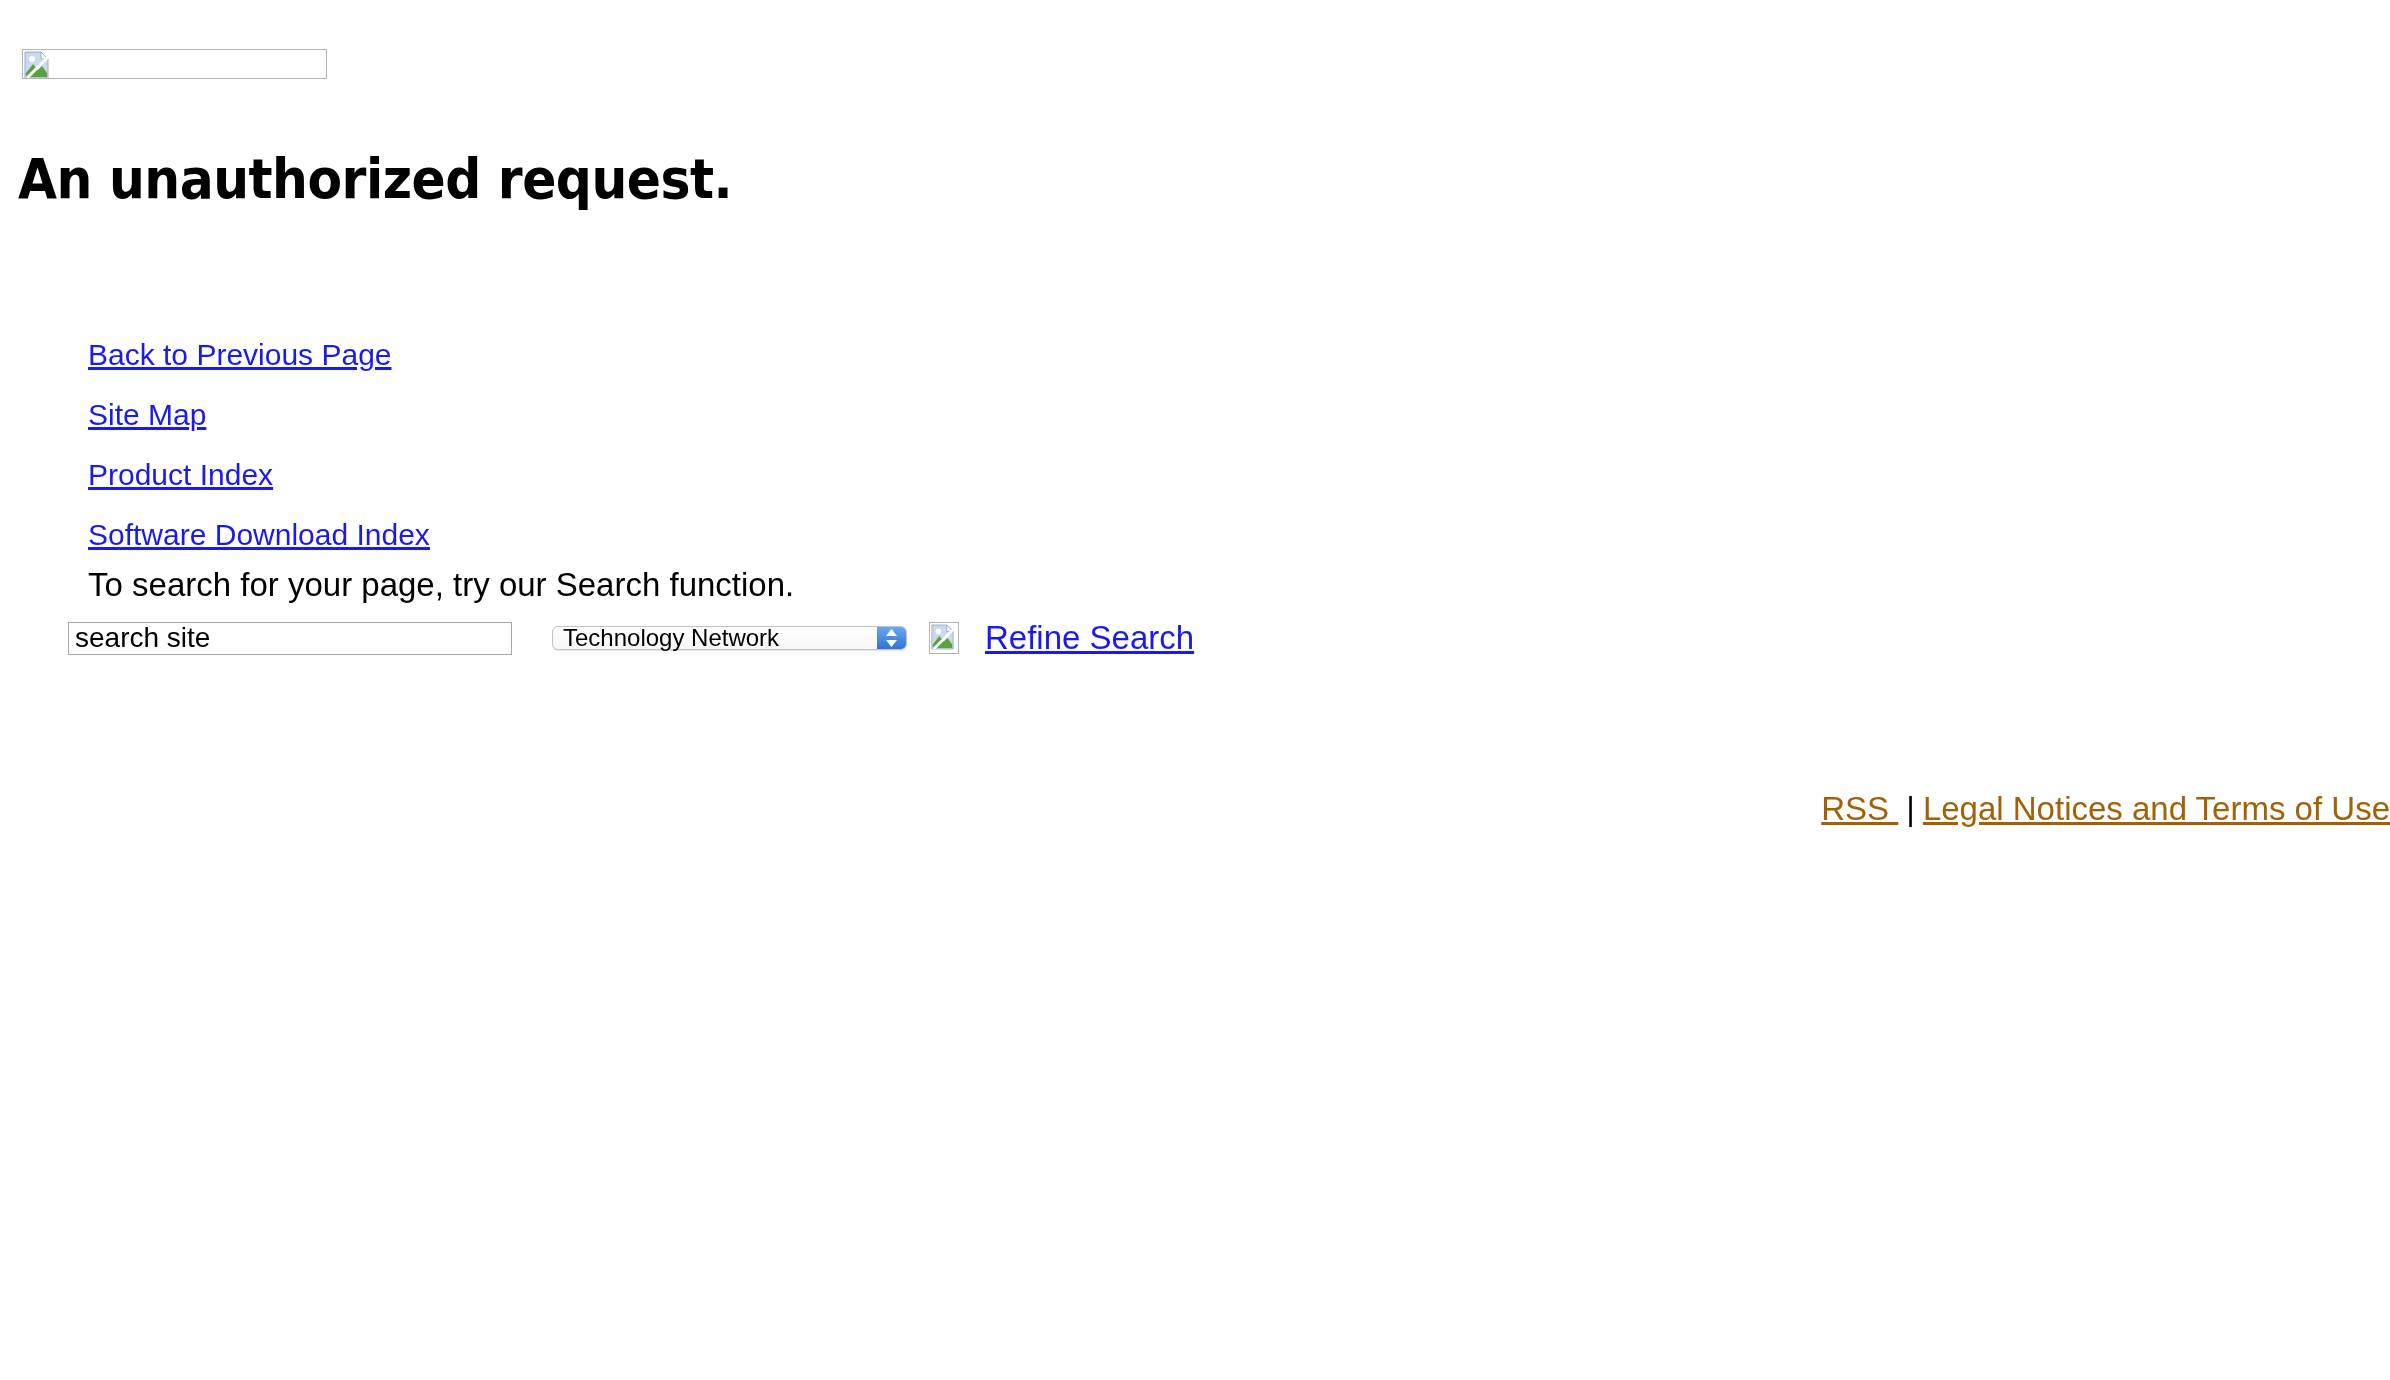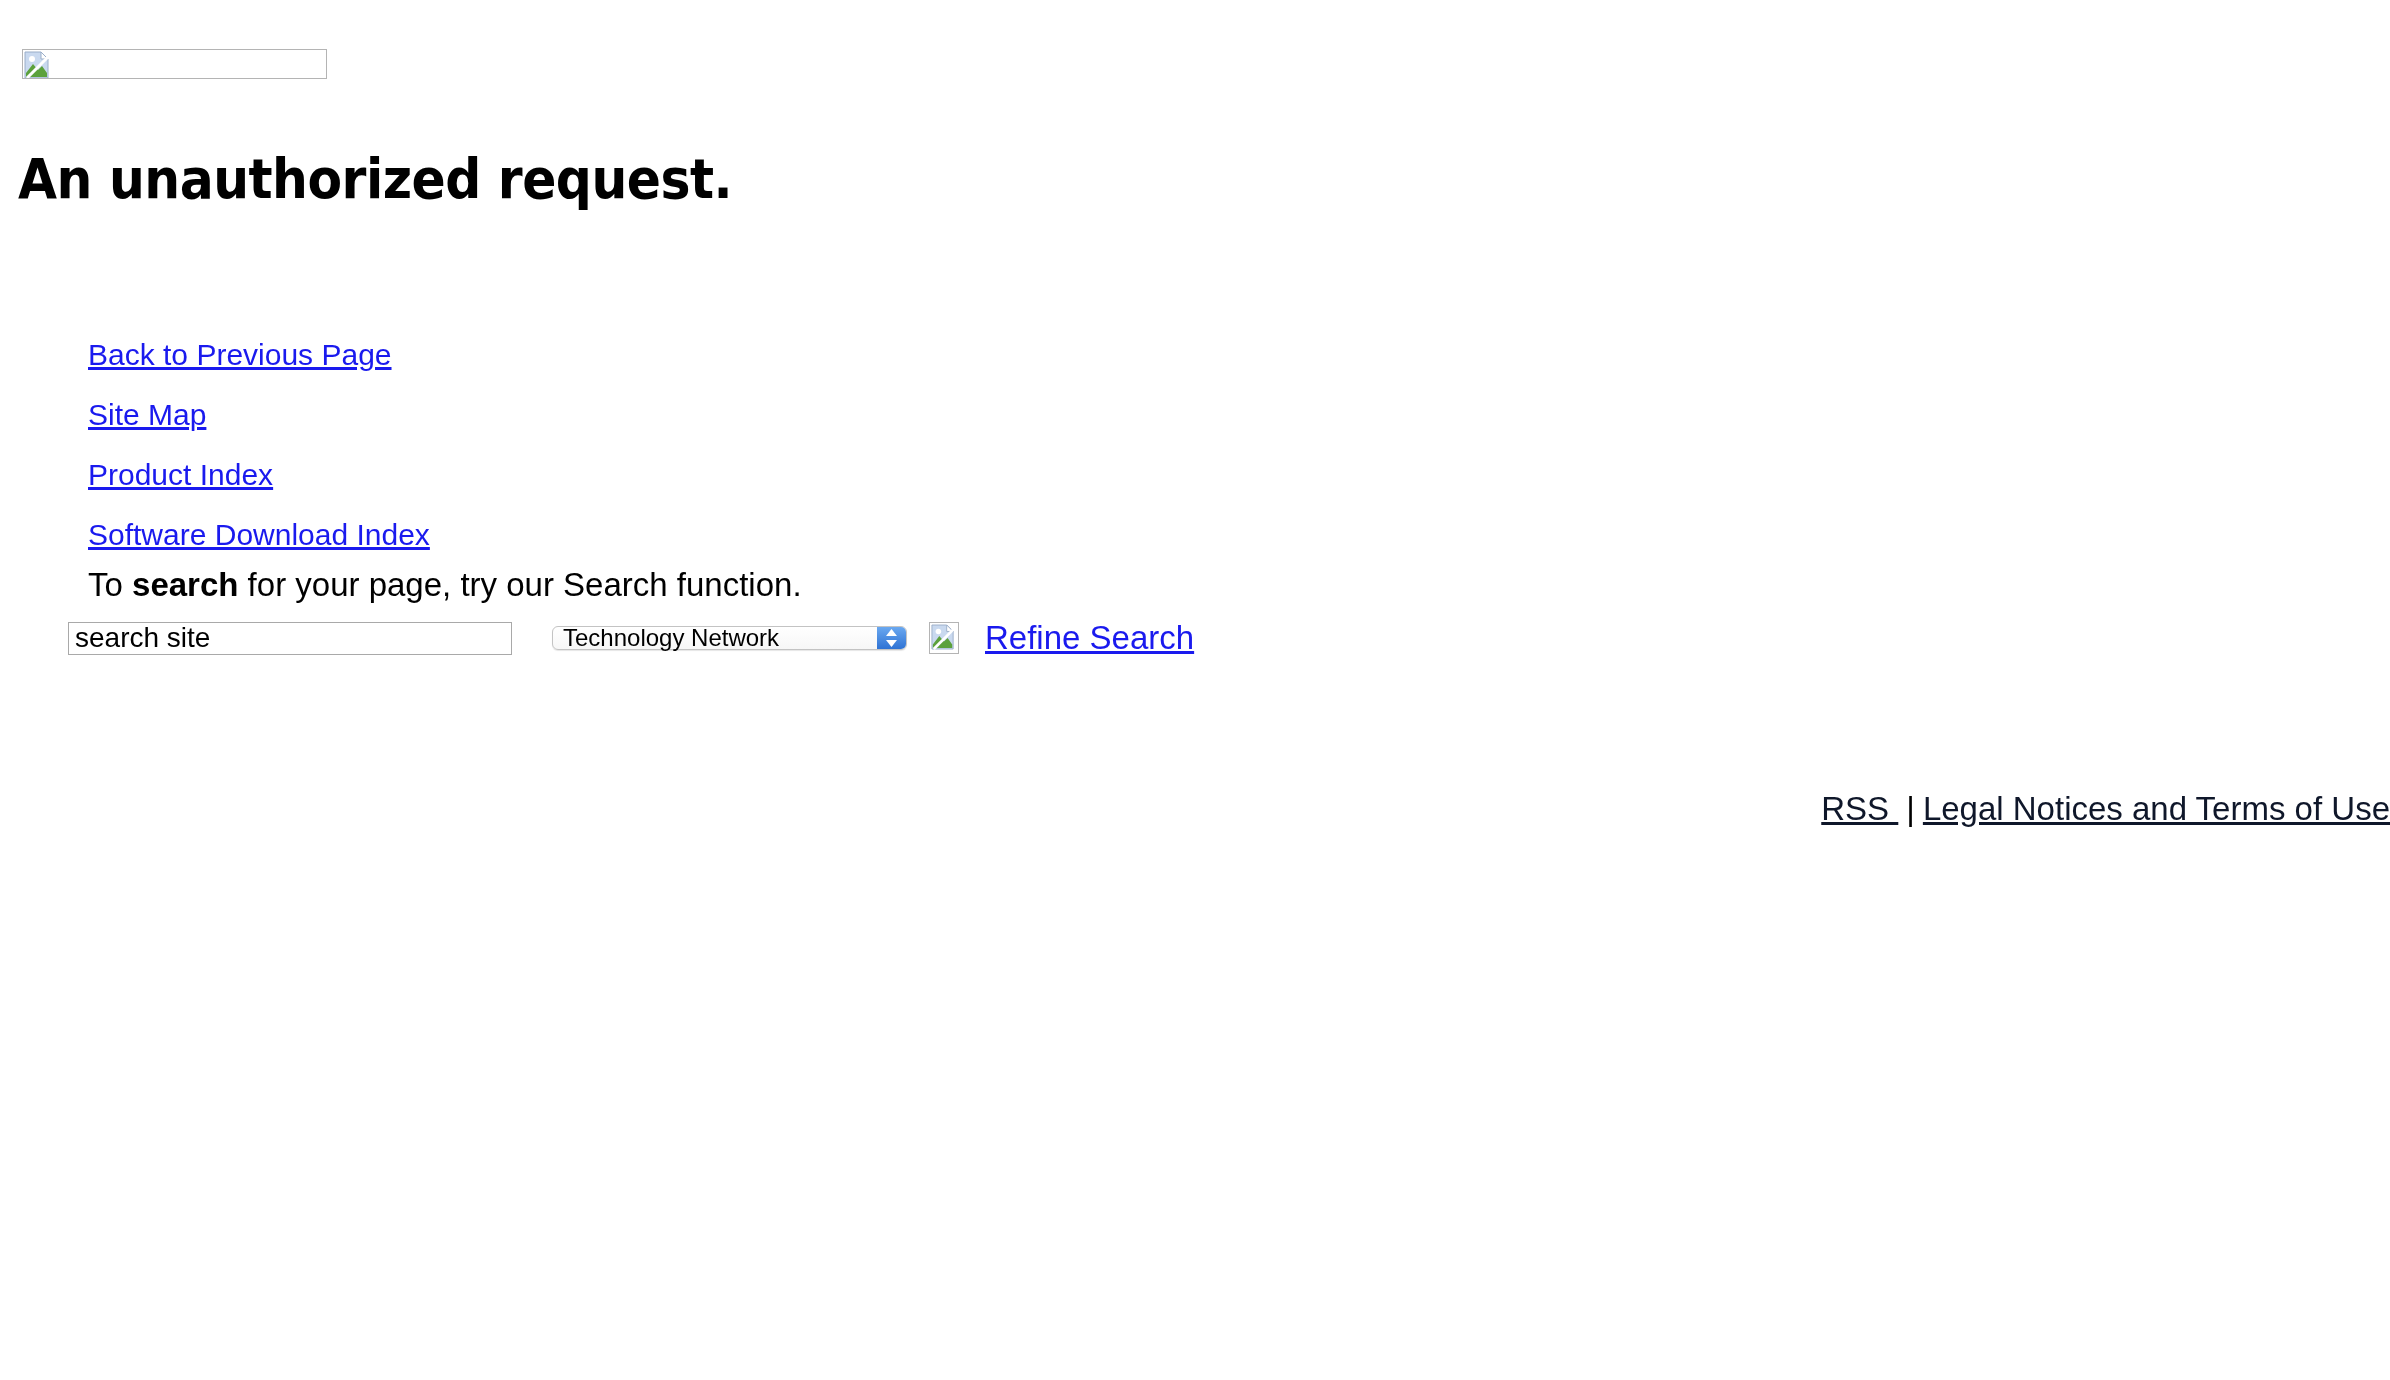--- a/index.html
+++ b/index.html
@@ -79,21 +79,21 @@
   .search-prompt {
     position: absolute;
     left: 88px;
     top: 565px;
     margin: 0;
     font-size: 33px;
     line-height: 40px;
     color: #000000;
     white-space: nowrap;
   }
-  .search-prompt b { font-weight: bold; }
+  .search-prompt b { font-weight: normal; }
 
   
   .search-row {
     position: absolute;
     left: 68px;
     top: 620px;
     display: flex;
     align-items: center;
     height: 36px;
   }
@@ -180,21 +180,21 @@
     right: 0;
     top: 785px;
     height: 48px;
     text-align: right;
     font-size: 33px;
     line-height: 48px;
     white-space: nowrap;
     overflow: hidden;
   }
   .footer a {
-    color: #0f172a;
+    color: #a16207;
     text-decoration: underline;
   }
   .footer .sep {
     color: #000000;
     text-decoration: none;
     padding: 0 8px;
   }
 </style>
 </head>
 <body>

